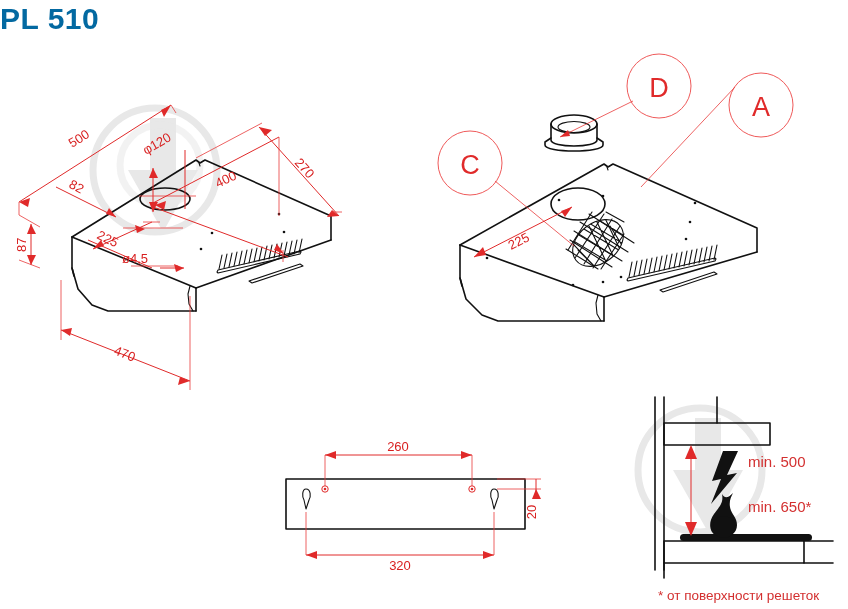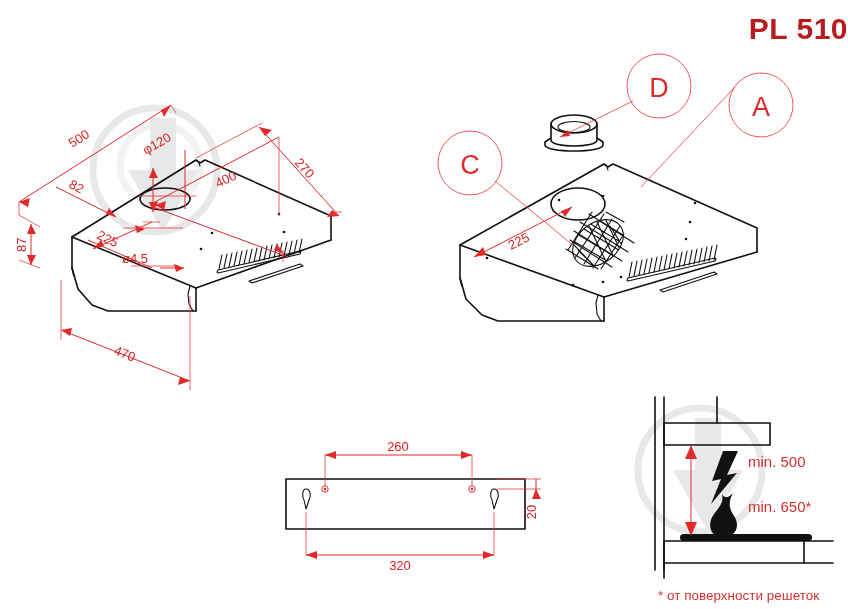--- a/index.html
+++ b/index.html
@@ -15,28 +15,28 @@
     font-family: "Liberation Sans", sans-serif;
   }
   #sheet {
     position: absolute;
     top: 0; left: 0;
     width: 848px;
     height: 609px;
   }
   .title {
     position: absolute;
-    top: 12px;
+    top: 2px;
     left: 0;
     width: 848px;
-    text-align: right;
+    text-align: left;
     font-family: "Liberation Sans", sans-serif;
     font-size: 30px;
     font-weight: bold;
-    color: #b91c1c;
+    color: #0369a1;
     letter-spacing: 0.5px;
   }
   svg { display: block; }
   .blk { fill: none; stroke: #111111; stroke-width: 1.6; stroke-linejoin: round; stroke-linecap: round; }
   .blk-thin { fill: none; stroke: #111111; stroke-width: 1.1; stroke-linejoin: round; stroke-linecap: round; }
   .blk-fill { fill: #111111; stroke: none; }
   .dim { fill: none; stroke: #e02a2a; stroke-width: 1.0; }
   .dim-thin { fill: none; stroke: #e83b3b; stroke-width: 0.8; }
   .dim-arrow { fill: #e02a2a; stroke: none; }
   .callout { fill: none; stroke: #ef5a5a; stroke-width: 1.0; }

